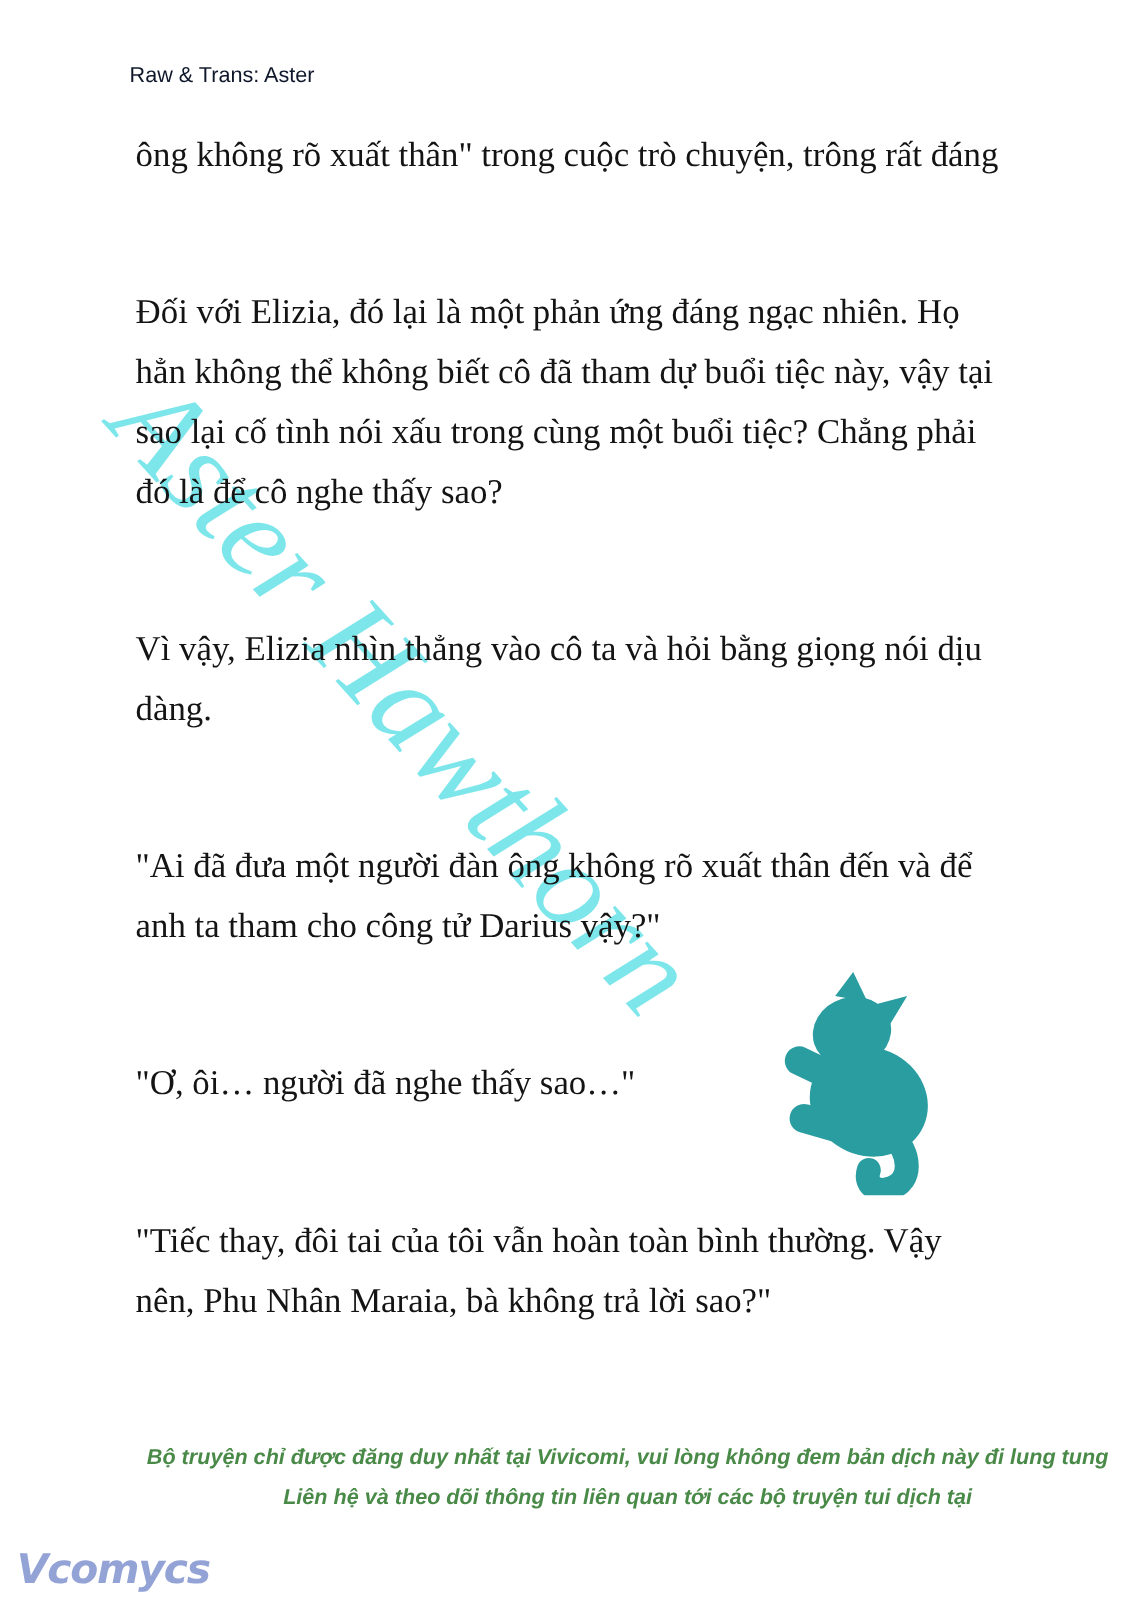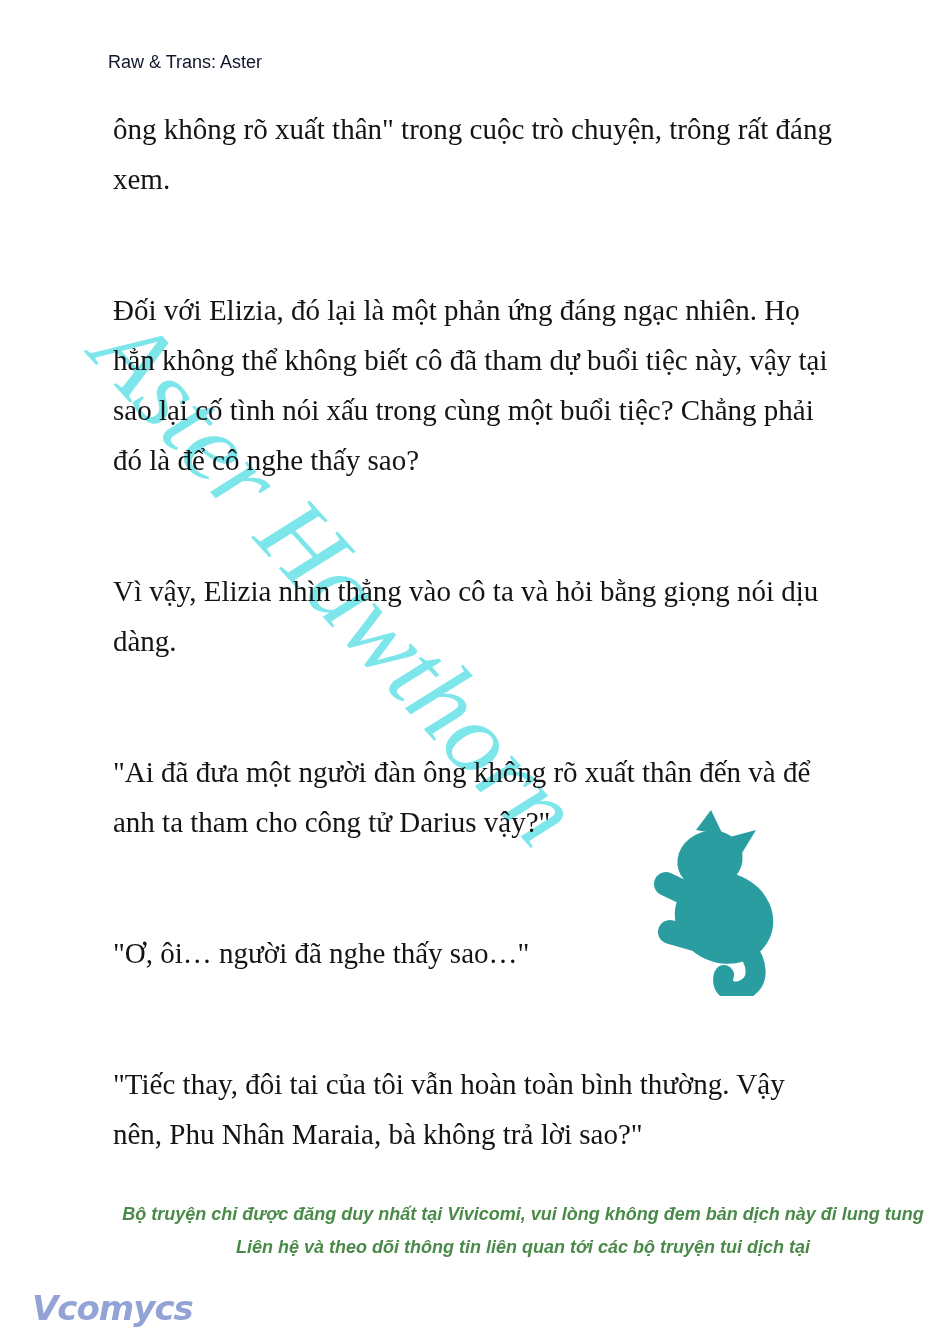--- a/index.html
+++ b/index.html
@@ -73,42 +73,41 @@
     font-size: 18px;
     line-height: 33px;
     color: var(--footer_green, #4a8a48);
     z-index: 3;
     margin-left: 48px;
   }
 
   
   .logo {
     position: absolute;
-    left: 32px; top: 1288px;
+    left: 14px; top: 1288px;
     font-family: "DejaVu Sans", "Liberation Sans", sans-serif;
     font-style: italic;
     font-weight: bold;
     font-size: 34px;
     letter-spacing: -1px;
     color: var(--logo_blue, #93a3d6);
     text-shadow: 0 0 1px #ffffff;
     z-index: 3;
   }
 </style>
 </head>
 <body>
 
 <div class="header">Raw &amp; Trans: Aster</div>
 
 <div class="watermark">Aster Hawthorn</div>
 
 <div class="content">
   <div class="paragraph">
     <div class="line">ông không rõ xuất thân" trong cuộc trò chuyện, trông rất đáng</div>
-    <div class="line">xem.</div>
   </div>
   <div class="paragraph">
     <div class="line">Đối với Elizia, đó lại là một phản ứng đáng ngạc nhiên. Họ</div>
     <div class="line">hẳn không thể không biết cô đã tham dự buổi tiệc này, vậy tại</div>
     <div class="line">sao lại cố tình nói xấu trong cùng một buổi tiệc? Chẳng phải</div>
     <div class="line">đó là để cô nghe thấy sao?</div>
   </div>
   <div class="paragraph">
     <div class="line">Vì vậy, Elizia nhìn thẳng vào cô ta và hỏi bằng giọng nói dịu</div>
     <div class="line">dàng.</div>

